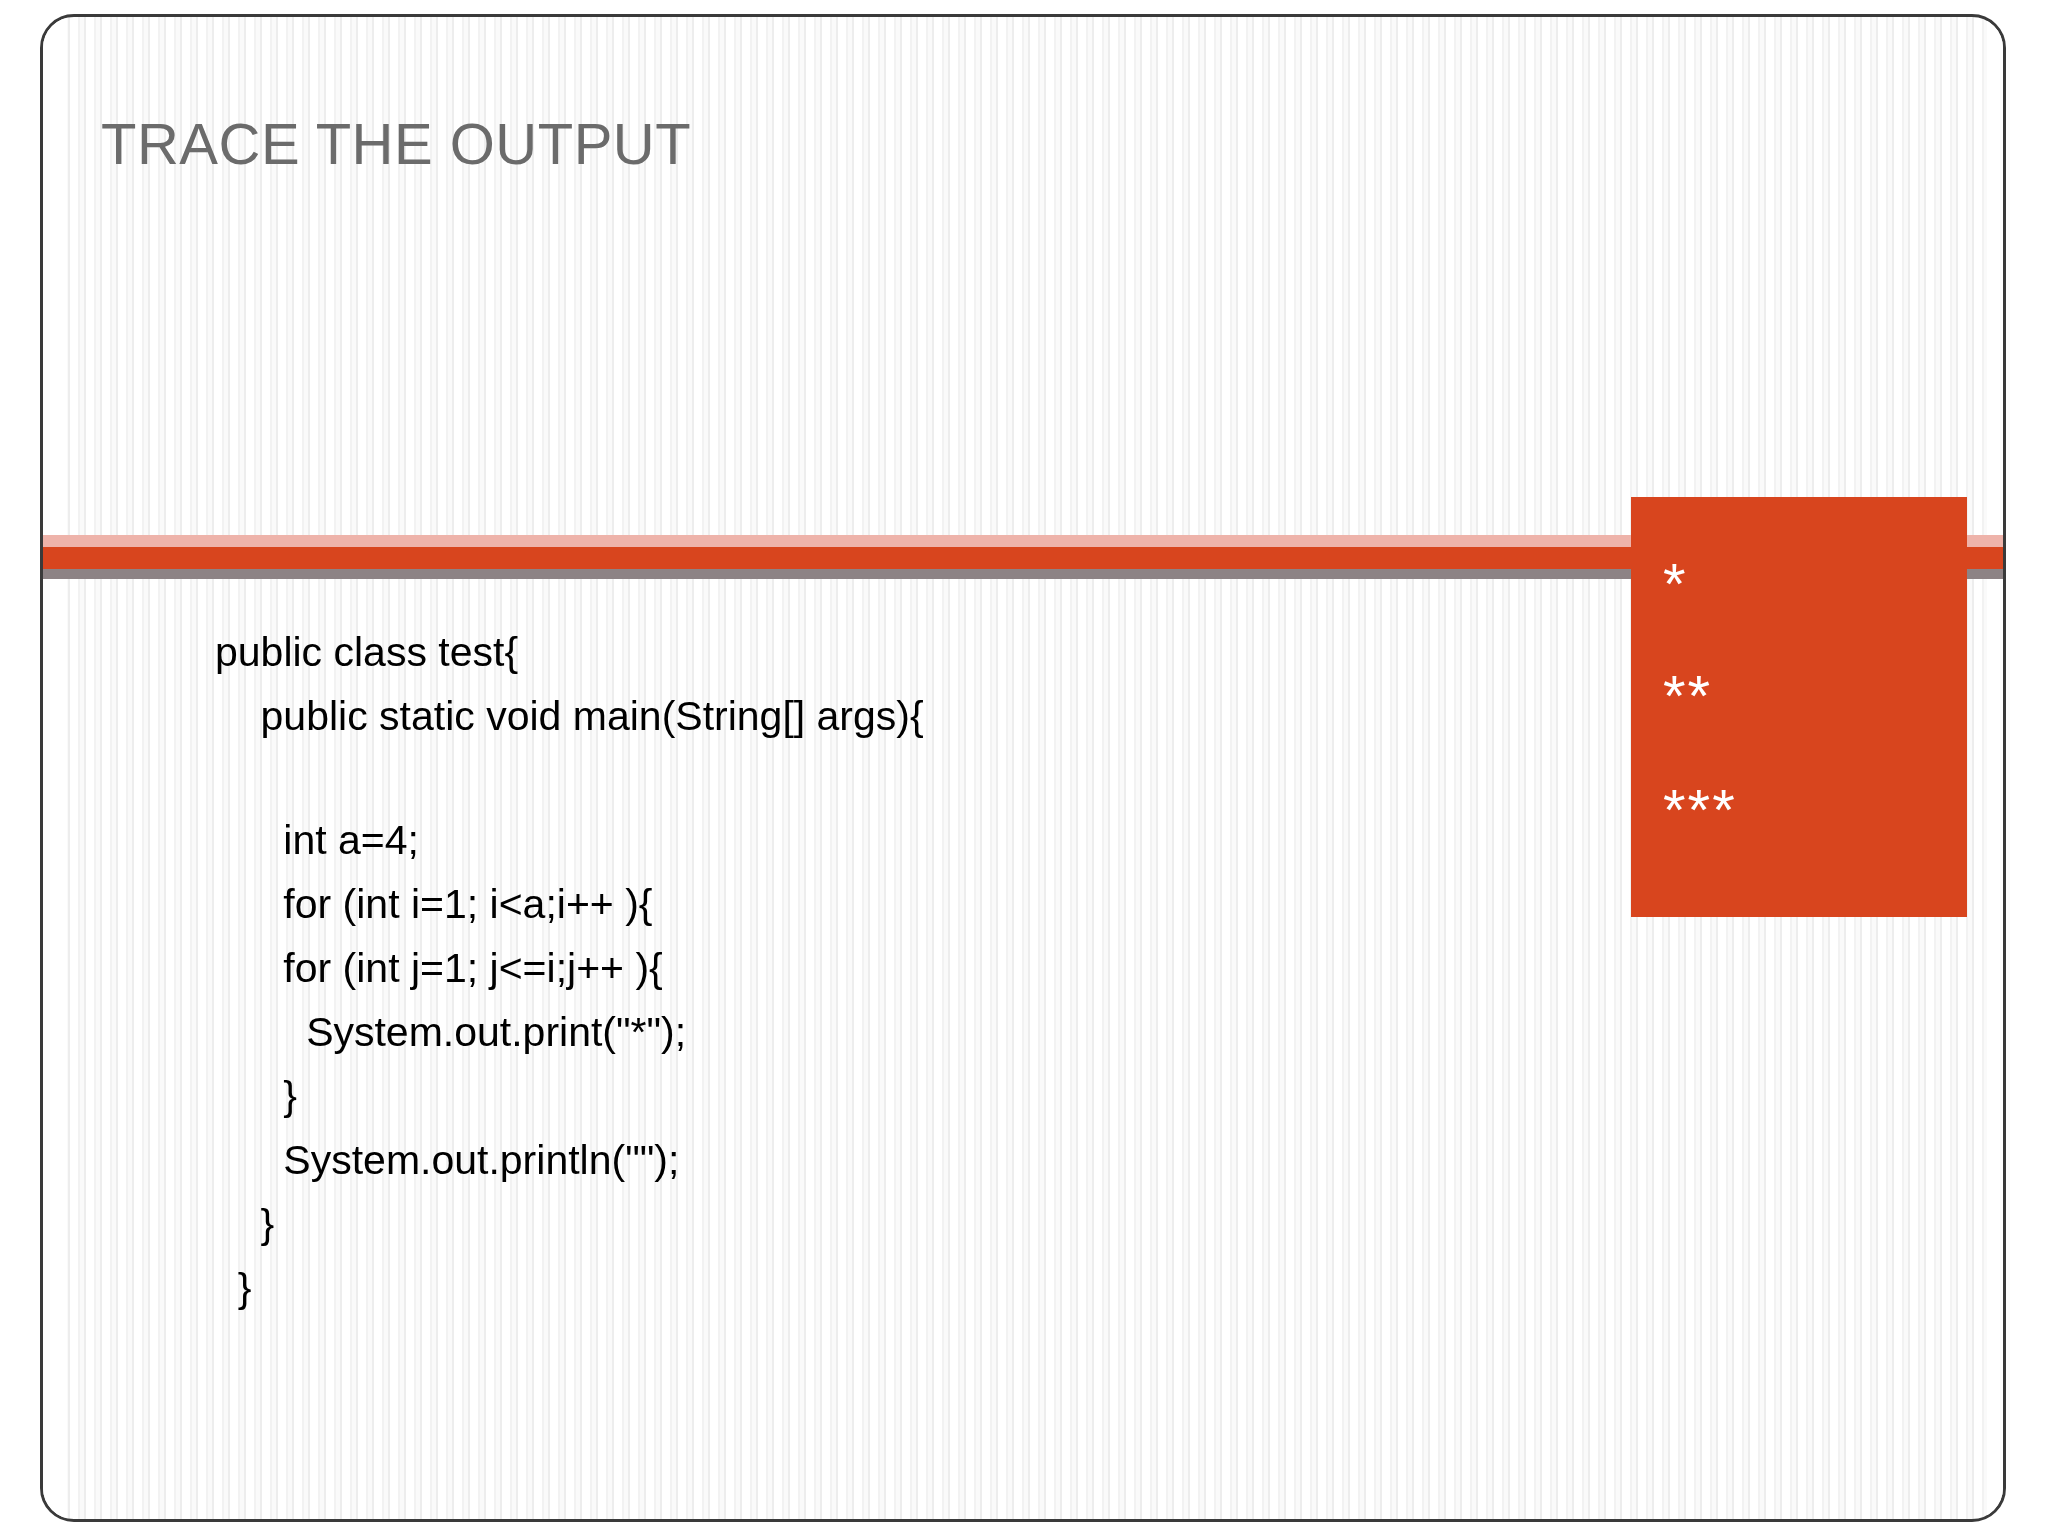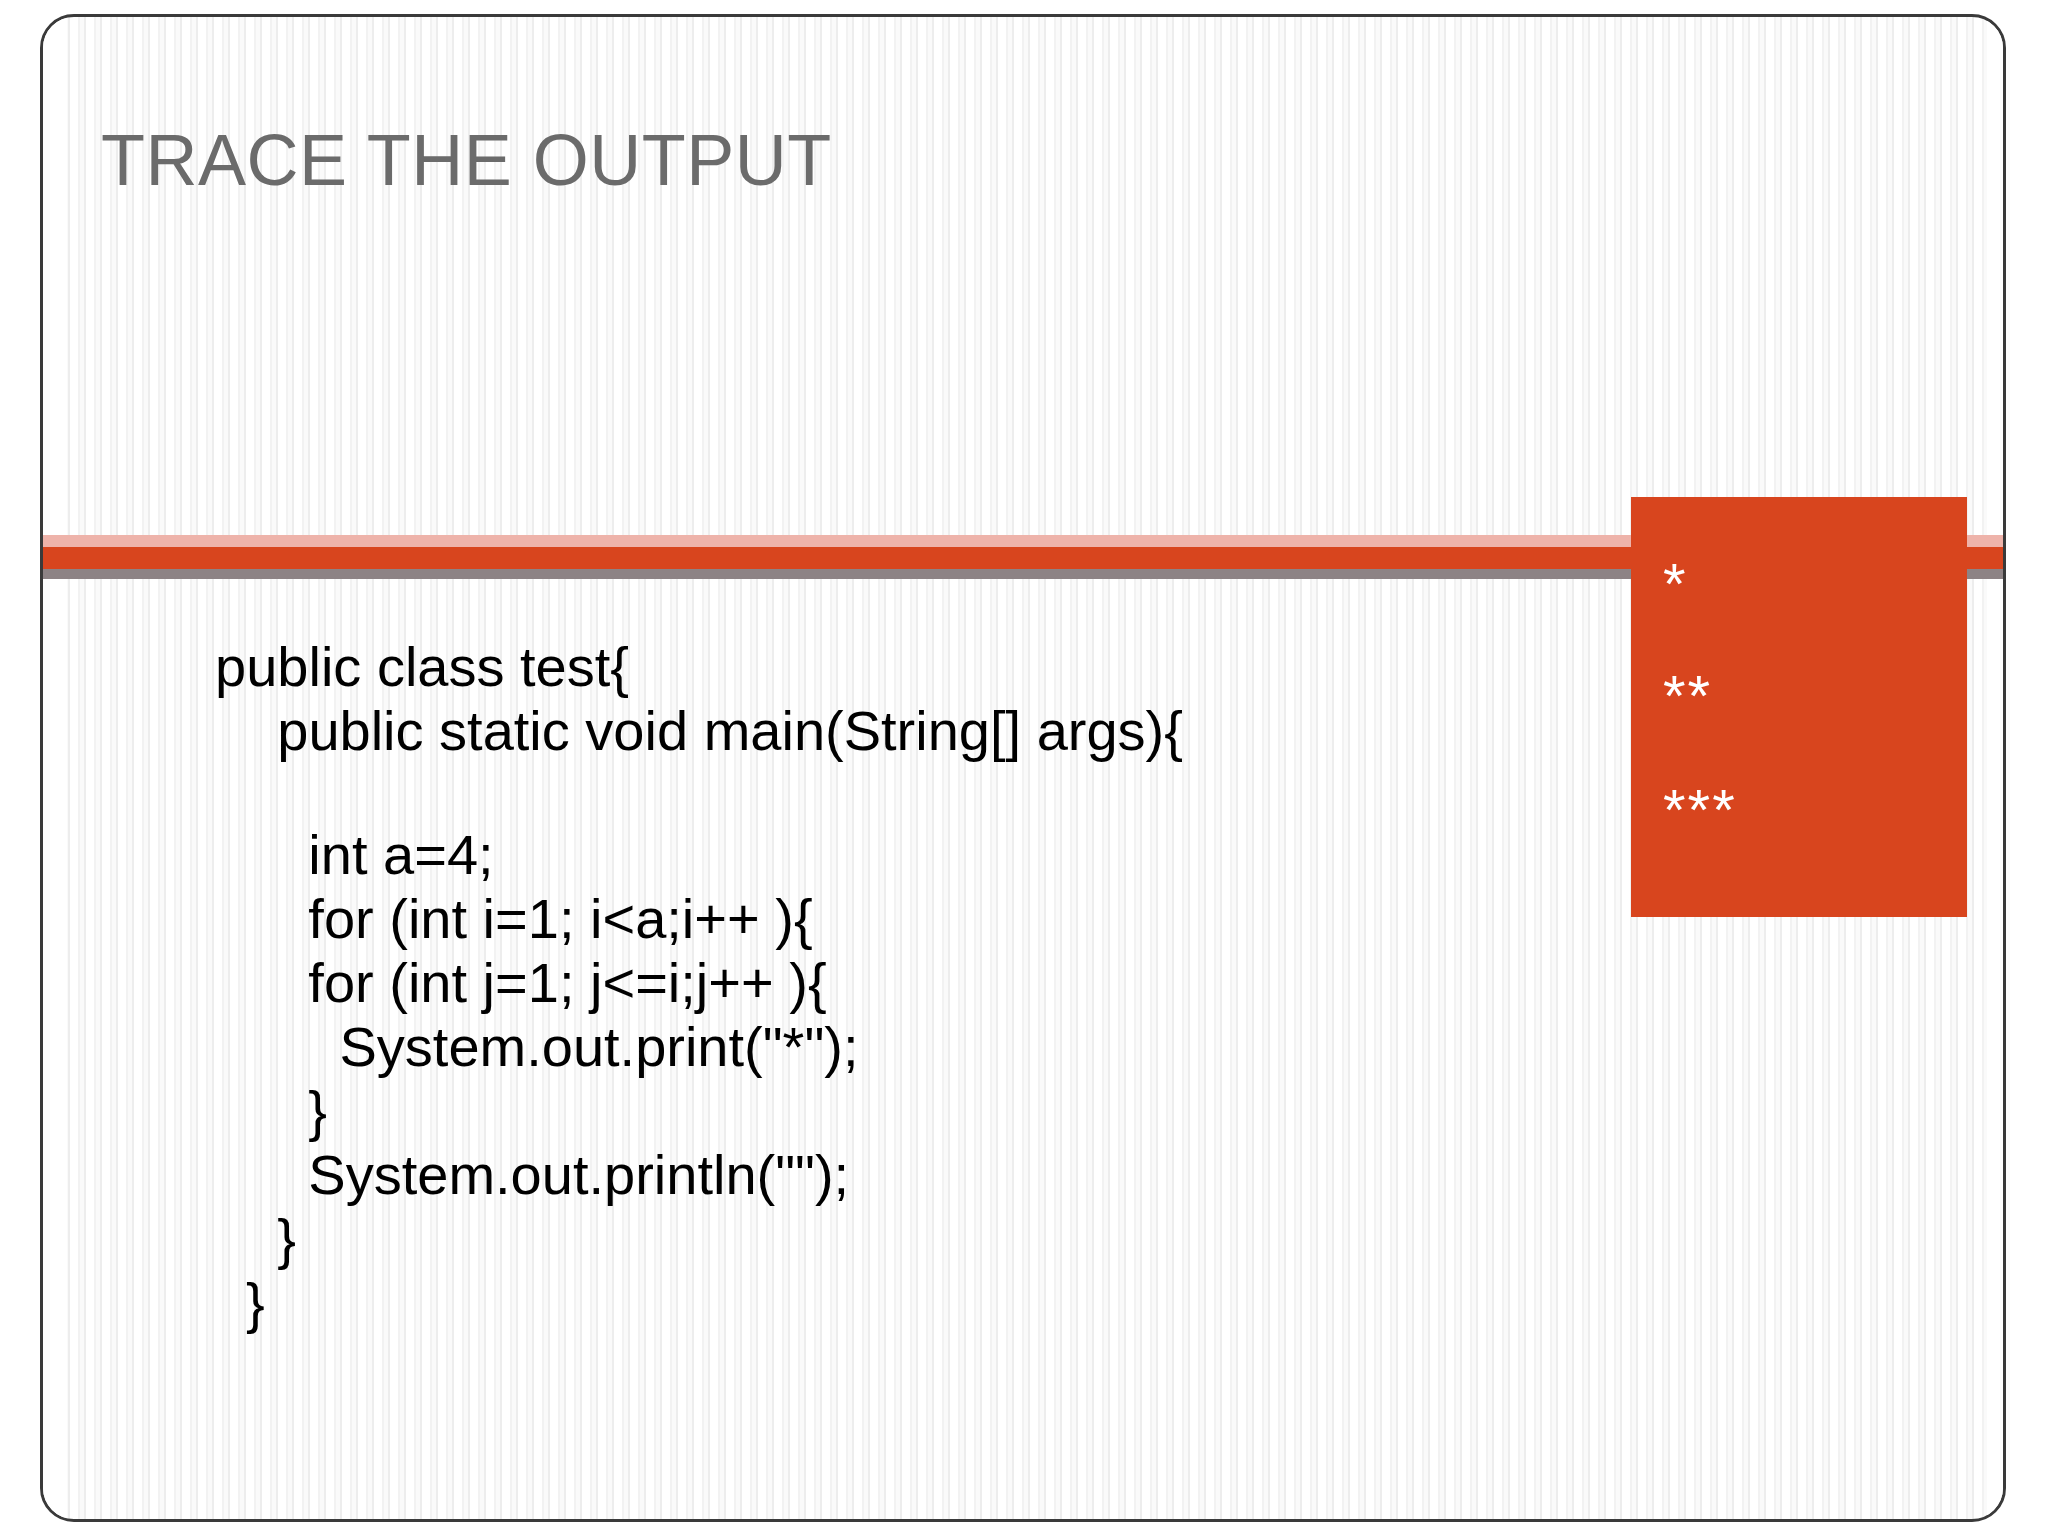--- a/index.html
+++ b/index.html
@@ -67,21 +67,21 @@
     width: 16px;
     height: 100%;
     background: #ffffff;
   }
 
   
   #title {
     position: absolute;
     left: 58px;
     top: 58px;
-    font-size: 72px;
+    font-size: 58px;
     line-height: 1.05;
     color: #6b6b6b;
     letter-spacing: 0.5px;
     white-space: nowrap;
     font-weight: 400;
   }
 
   
   #divider {
     position: absolute;
@@ -107,21 +107,21 @@
     left: 0; top: 44px;
     width: 100%; height: 10px;
     background: #8d8385;
   }
 
   
   #code {
     position: absolute;
     left: 172px;
     top: 562px;
-    font-size: 56px;
+    font-size: 41px;
     line-height: 64px;
     color: #000000;
     white-space: pre;
     font-family: "Liberation Sans", sans-serif;
   }
   #code .line {
     white-space: pre;
     height: 64px;
   }
   #code .blank { height: 60px; }

